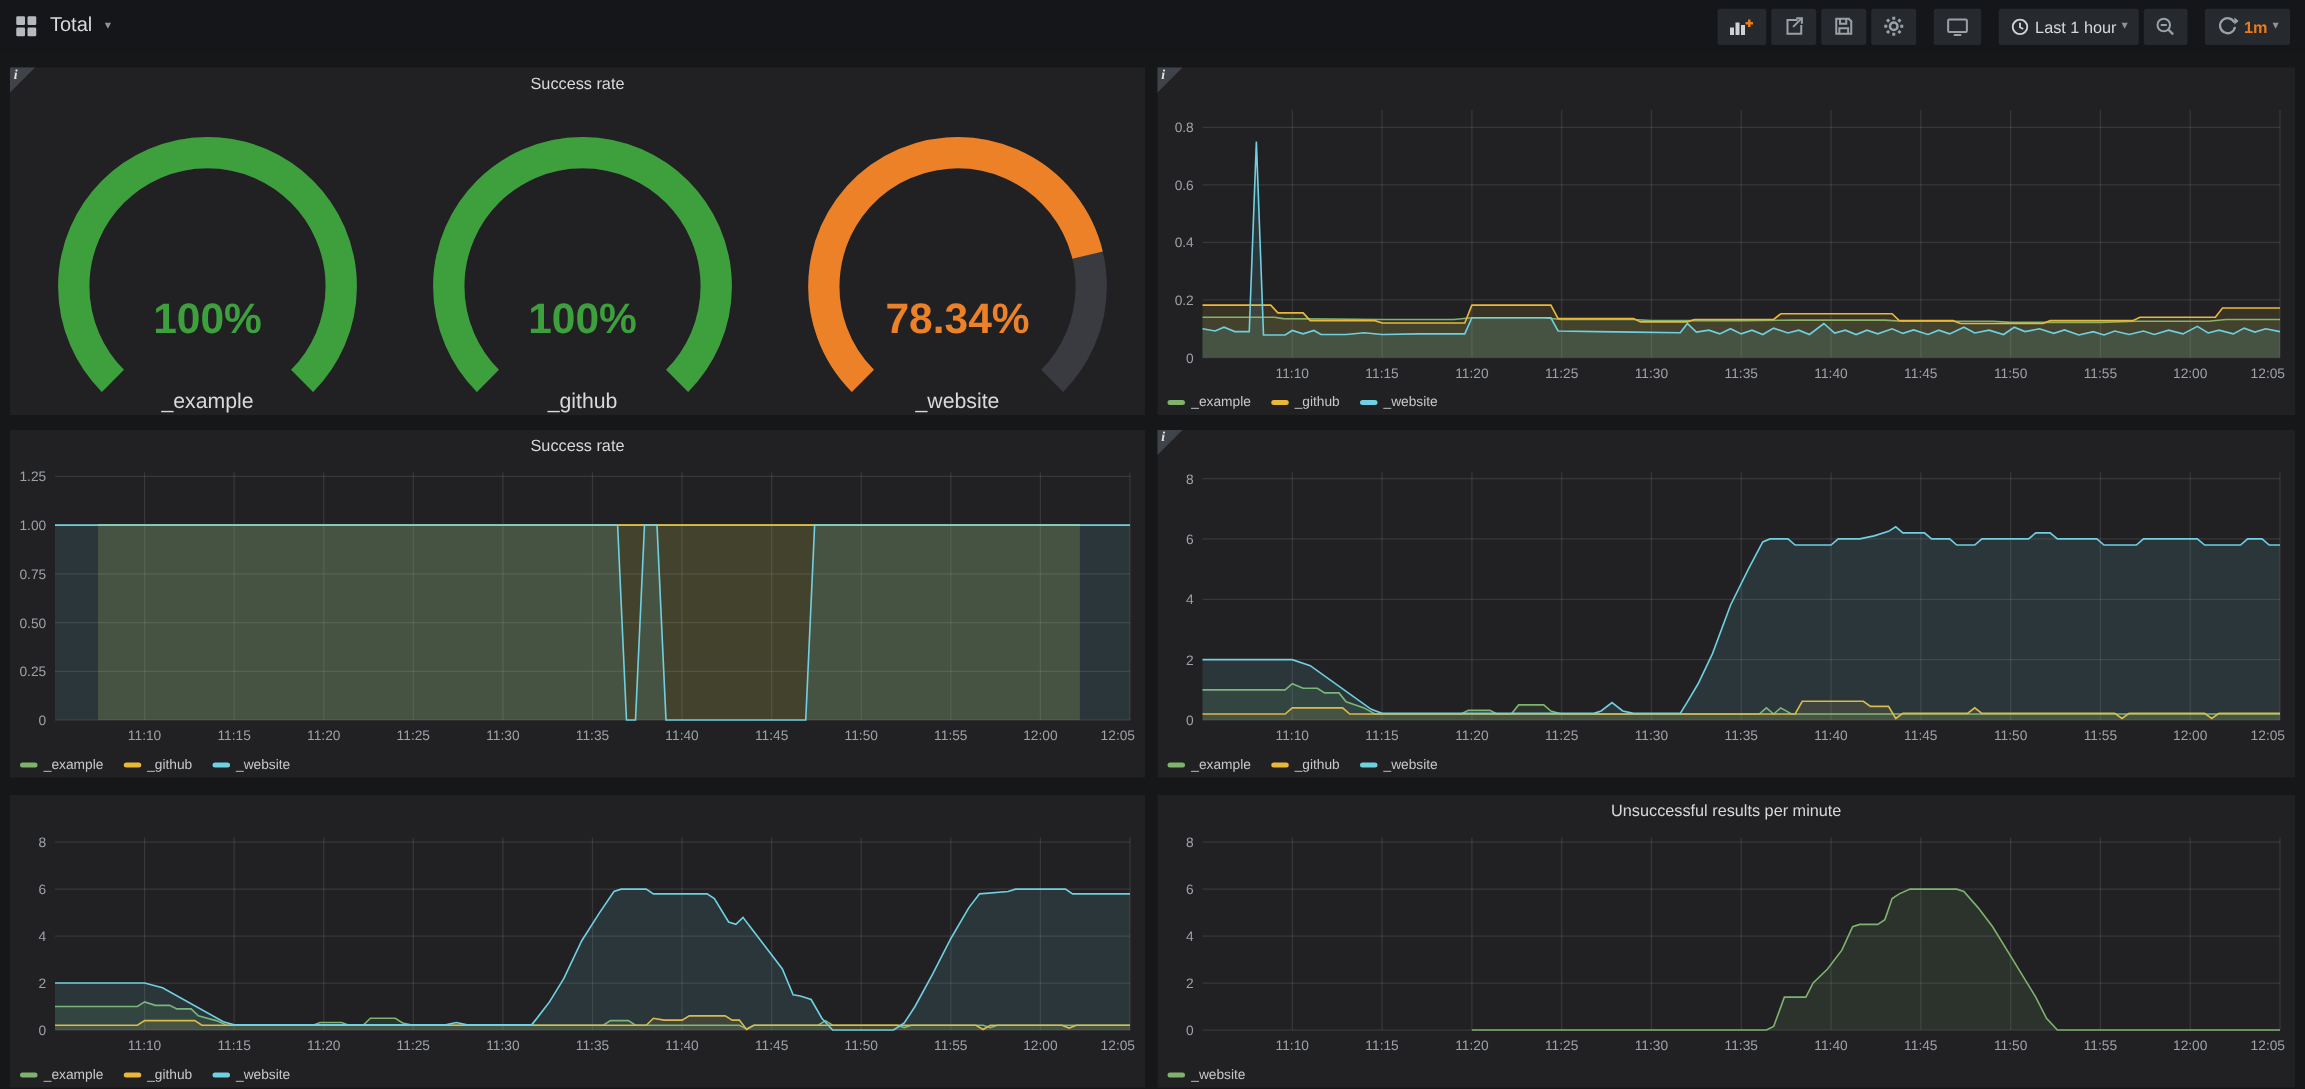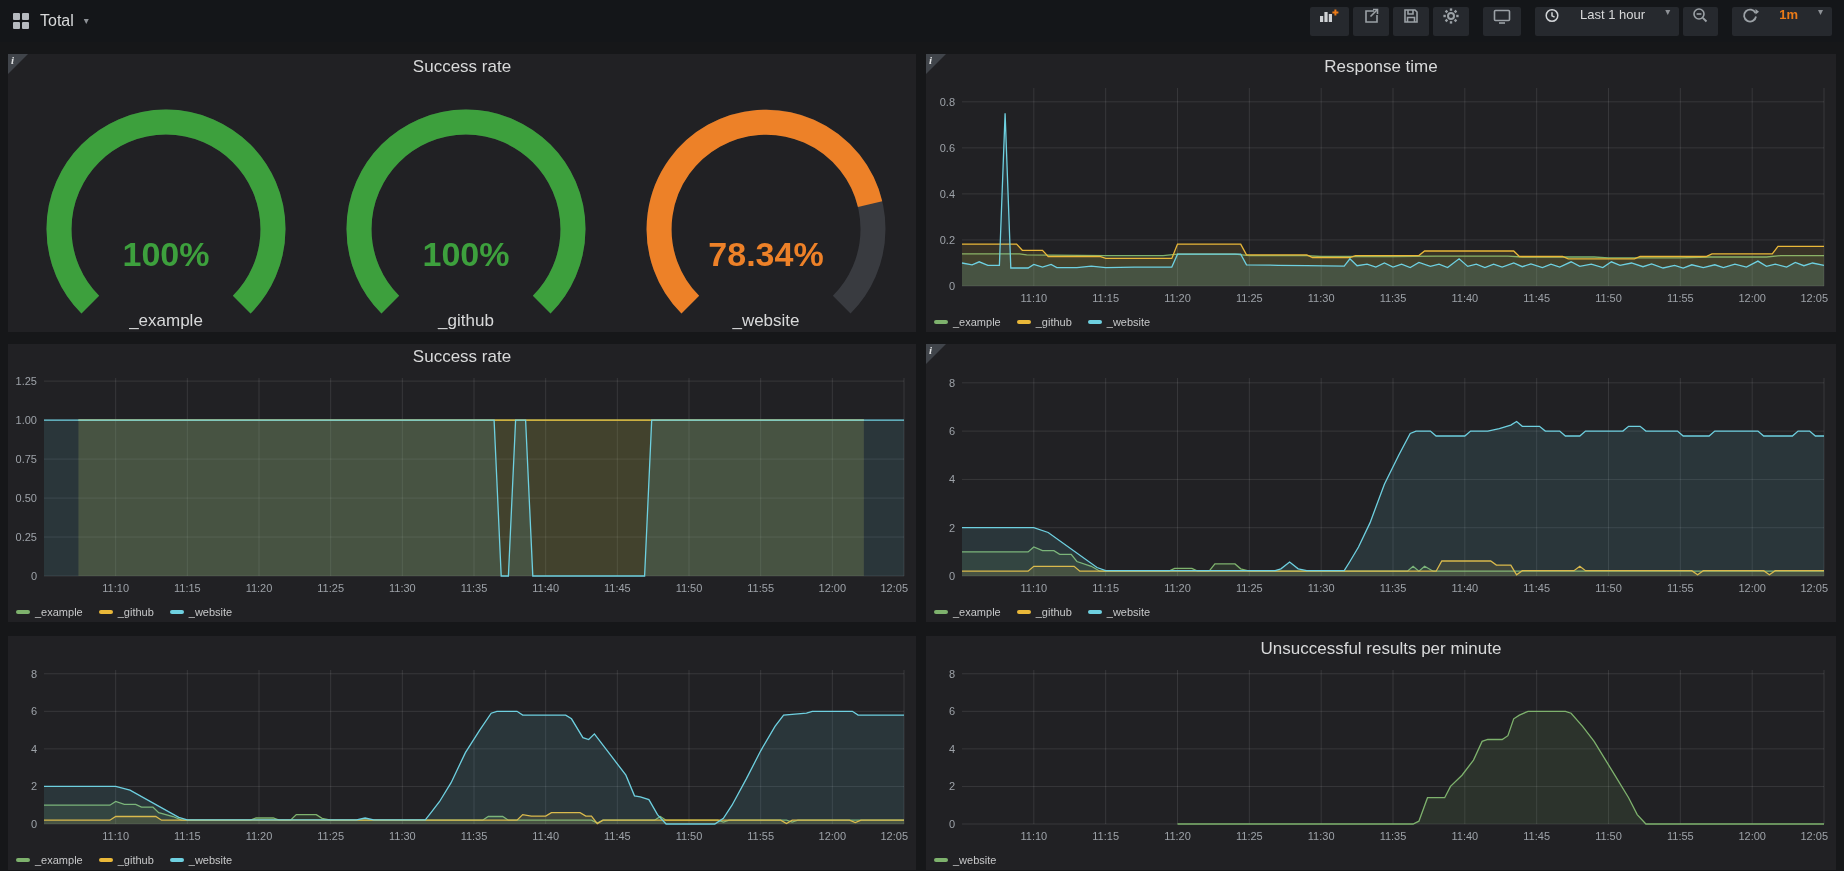--- a/index.html
+++ b/index.html
@@ -3,26 +3,26 @@
 <meta charset="utf-8">
 <style>
   html,body{margin:0;padding:0;background:#161719;font-family:"Liberation Sans",sans-serif;}
   #app{position:relative;width:1844px;height:871px;overflow:hidden;background:#161719;}
   
   .navbar{position:absolute;top:0;left:0;width:100%;height:42px;background:#141619;display:flex;align-items:center;justify-content:space-between;padding:0 12px;box-sizing:border-box;}
   .nav-left{display:flex;align-items:center;gap:10px;}
   .dash-title{color:#d8d9da;font-size:16px;cursor:pointer;}
   .caret{color:#8e9297;font-size:10px;line-height:1;}
   .nav-right{display:flex;align-items:center;}
-  .nav-btn{display:inline-flex;gap:20px;height:29px;padding:0 9px;background:#26292e;border:none;border-radius:2px;color:#d8d9da;font-size:13px;font-family:inherit;margin-left:4px;cursor:pointer;}
+  .nav-btn{display:inline-flex;align-items:center;gap:4px;height:29px;padding:0 9px;background:#26292e;border:none;border-radius:2px;color:#d8d9da;font-size:13px;font-family:inherit;margin-left:4px;cursor:pointer;}
   .sp{margin-left:14px;}
   .orange{color:#eb7b18;font-weight:bold;}
   
   .panel{position:absolute;background:#212124;}
-  .panel-title{height:24px;line-height:26px;text-align:center;color:#d8d9da;font-size:17px;font-weight:500;cursor:pointer;}
+  .panel-title{height:24px;line-height:26px;text-align:center;color:#d8d9da;font-size:13px;font-weight:500;cursor:pointer;}
   .chart{position:absolute;left:0;right:0;top:24px;bottom:0;}
   .tick{fill:#9da2a8;font-size:11px;font-family:"Liberation Sans",sans-serif;}
   .legend{position:absolute;left:8px;bottom:4px;display:flex;gap:16px;align-items:center;}
   .legend-item{display:inline-flex;align-items:center;gap:5px;color:#c7c8c9;font-size:11px;cursor:pointer;}
   .dash{width:14px;height:4px;border-radius:2px;display:inline-block;}
   .corner{position:absolute;top:0;left:0;width:0;height:0;border-top:20px solid #40444a;border-right:20px solid transparent;z-index:2;cursor:pointer;}
   .corner span{position:absolute;top:-20px;left:3px;font:italic bold 11px "Liberation Serif",serif;color:#dfe1e2;}
   .gauge{position:absolute;top:12px;}
   .gauge-label{fill:#d8d9da;font-size:17px;}
   .gauge-value{font-weight:bold;font-size:34px;}
@@ -146,21 +146,20 @@
             <text x="150" y="176" text-anchor="middle" fill="#ED8128" class="gauge-value">78.34%</text>
             <text x="150" y="236" text-anchor="middle" class="gauge-label">_website</text>
           </svg></div>
       </div>
   </div>
 
   <div class="panel" style="left:926px;top:54px;width:910px;height:278px;">
     <div class="corner">
         <span>i</span>
       </div>
-    <div class="panel-title">Response time</div>
     <div class="chart"><svg width="910" height="254">
           <line x1="107.83333333333333" y1="10" x2="107.83333333333333" y2="208" stroke="rgba(255,255,255,0.10)"></line>
           <line x1="179.66666666666666" y1="10" x2="179.66666666666666" y2="208" stroke="rgba(255,255,255,0.10)"></line>
           <line x1="251.5" y1="10" x2="251.5" y2="208" stroke="rgba(255,255,255,0.10)"></line>
           <line x1="323.3333333333333" y1="10" x2="323.3333333333333" y2="208" stroke="rgba(255,255,255,0.10)"></line>
           <line x1="395.1666666666667" y1="10" x2="395.1666666666667" y2="208" stroke="rgba(255,255,255,0.10)"></line>
           <line x1="467" y1="10" x2="467" y2="208" stroke="rgba(255,255,255,0.10)"></line>
           <line x1="538.8333333333334" y1="10" x2="538.8333333333334" y2="208" stroke="rgba(255,255,255,0.10)"></line>
           <line x1="610.6666666666666" y1="10" x2="610.6666666666666" y2="208" stroke="rgba(255,255,255,0.10)"></line>
           <line x1="682.5" y1="10" x2="682.5" y2="208" stroke="rgba(255,255,255,0.10)"></line>

